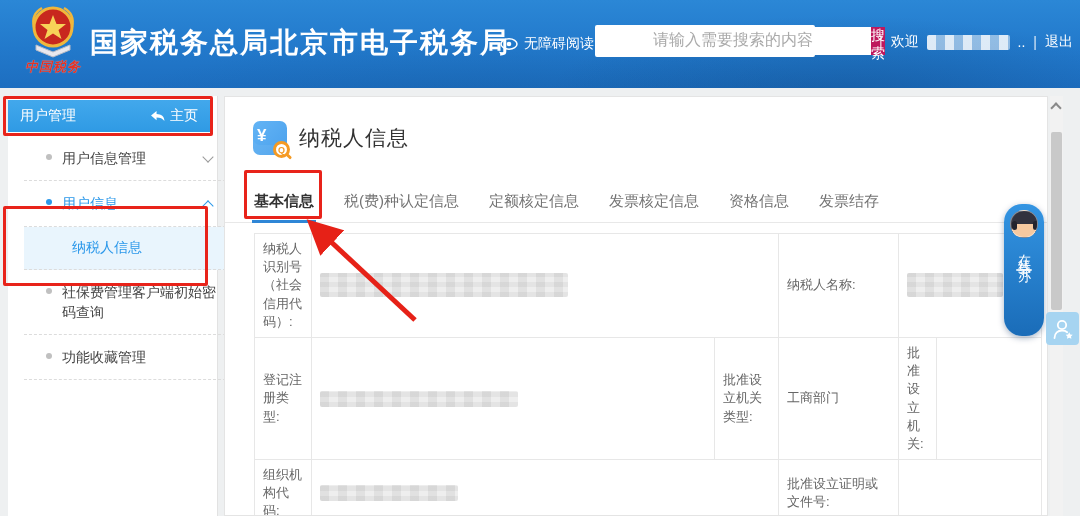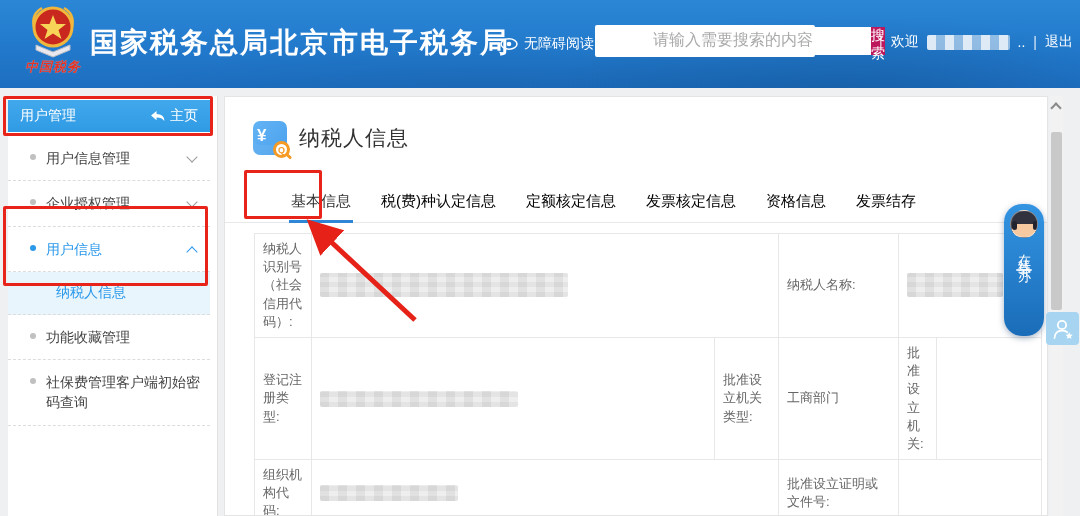--- a/index.html
+++ b/index.html
@@ -37,21 +37,21 @@
     background:repeating-linear-gradient(90deg, rgba(255,255,255,.85) 0 9px, rgba(255,255,255,.5) 9px 18px); }
 
   
   .sidebar{ position:absolute; left:8px; top:96px; width:210px; height:420px;
     background:#fff; border-right:1px solid #e2e2e2; }
   .sidebar-head{ position:absolute; left:0; top:4px; width:202px; height:32px;
     background:linear-gradient(180deg,#42a8ec,#2f9ae4); color:#fff; font-size:14px;
     display:flex; align-items:center; padding:0 12px; }
   .sidebar-head .grow{ flex:1; }
   .sidebar-head .home-link{ display:flex; align-items:center; gap:5px; cursor:pointer; }
-  .menu{ position:absolute; left:0; top:40px; width:202px; }
+  .menu{ position:absolute; left:16px; top:40px; width:202px; }
   .menu-item{ position:relative; padding:12px 10px 12px 38px; font-size:14px; color:#444;
     border-bottom:1px dashed #dcdcdc; cursor:pointer; line-height:1.45; }
   .menu-item .bullet{ position:absolute; left:22px; top:18px; width:6px; height:6px;
     border-radius:50%; background:#c0c0c0; }
   .menu-item .chev{ position:absolute; right:14px; top:17px; width:8px; height:8px;
     border-right:1.6px solid #9a9a9a; border-bottom:1.6px solid #9a9a9a;
     transform:rotate(45deg); }
   .menu-item .chev.up{ transform:rotate(-135deg); top:21px; }
   .menu-item.active-blue{ color:#2b98ea; }
   .menu-item.active-blue .bullet{ background:#2b98ea; }
@@ -69,23 +69,23 @@
   .title-icon .yen{ position:absolute; left:4px; top:5px; color:#fff; font-size:17px; font-weight:bold; }
   .title-icon .mag{ position:absolute; right:-3px; bottom:-3px; width:17px; height:17px;
     border-radius:50%; background:#fff; border:3.5px solid #f59a23; color:#f59a23;
     font-size:9px; font-weight:bold; display:flex; align-items:center; justify-content:center; }
   .title-icon .mag::after{ content:""; position:absolute; right:-5px; bottom:-3px; width:6px;
     height:3px; background:#f59a23; border-radius:2px; transform:rotate(45deg); }
   .page-title{ font-size:21px; color:#333; letter-spacing:1px; }
   .tabs{ position:absolute; left:0; top:84px; width:824px; height:42px;
     border-bottom:1px solid #e8e8e8; display:flex; align-items:center;
     padding-left:29px; gap:30px; }
-  .tab{ font-size:15px; color:#000000; cursor:pointer; position:relative; height:42px;
+  .tab{ font-size:15px; color:#737373; cursor:pointer; position:relative; height:42px;
     display:flex; align-items:center; }
-  .tab.active{ color:#333; font-weight:normal;margin-left:37px; }
+  .tab.active{ color:#333; font-weight:bold; }
   .tab.active::after{ content:""; position:absolute; left:-2px; right:-2px; bottom:0;
     height:3px; background:#2f86d6; }
 
   
   table.info{ position:absolute; left:29px; top:136px; width:787px;
     border-collapse:collapse; table-layout:fixed; }
   table.info td{ border:1px solid #e7e7e7; font-size:13px; color:#666;
     padding:6px 8px; vertical-align:middle; line-height:1.4; background:#fff; word-break:break-all;margin-top:12px; }
   td.lbl{ color:#666; }
   td.val{ color:#333; }
@@ -180,40 +180,35 @@
       <span>主页</span>
     </span>
   </div>
 
   <div class="menu">
     <div class="menu-item">
       <span class="bullet"></span>
       <span>用户信息管理</span>
       <span class="chev"></span>
     </div>
-    <div class="menu-item">
-      <span class="bullet"></span>
-      <span>企业授权管理</span>
-      <span class="chev"></span>
-    </div>
     <div class="menu-item active-blue">
       <span class="bullet"></span>
       <span>用户信息</span>
       <span class="chev up"></span>
     </div>
     <div class="menu-subitem">
       <span>纳税人信息</span>
     </div>
     <div class="menu-item">
       <span class="bullet"></span>
-      <span>功能收藏管理</span>
+      <span>社保费管理客户端初始密码查询</span>
     </div>
     <div class="menu-item">
       <span class="bullet"></span>
-      <span>社保费管理客户端初始密码查询</span>
+      <span>功能收藏管理</span>
     </div>
   </div>
 </div>
 
 <div class="main-panel">
 
   <div class="page-title-row">
     <div class="title-icon">
       <span class="yen">¥</span>
       <span class="mag">Q</span>

